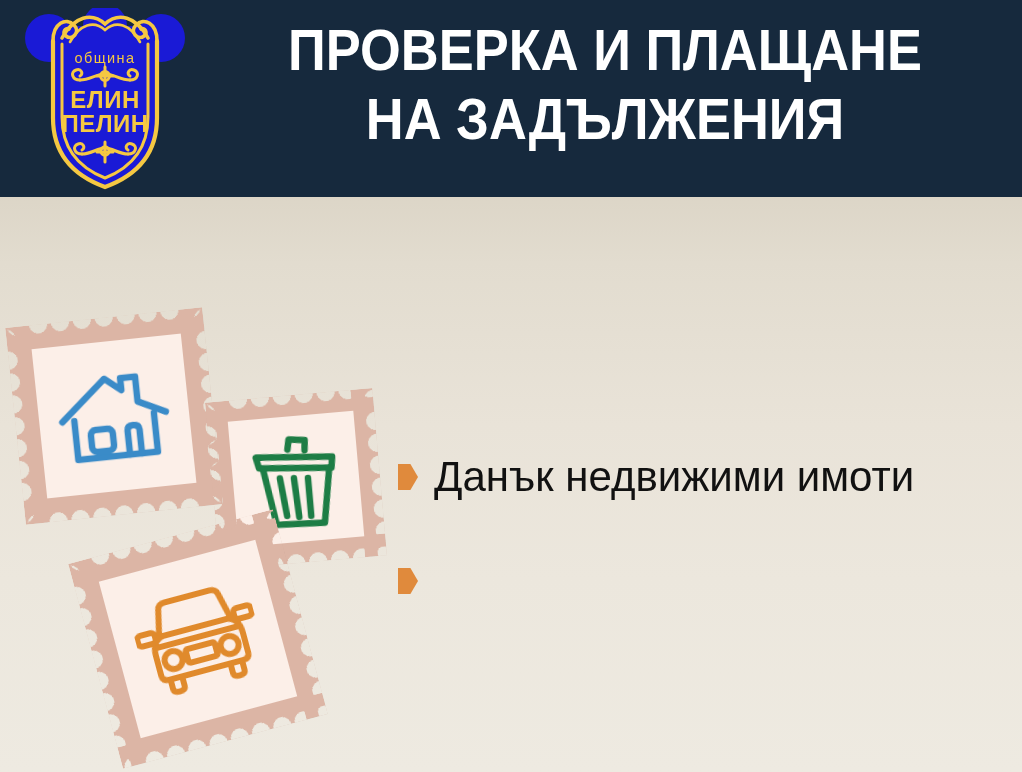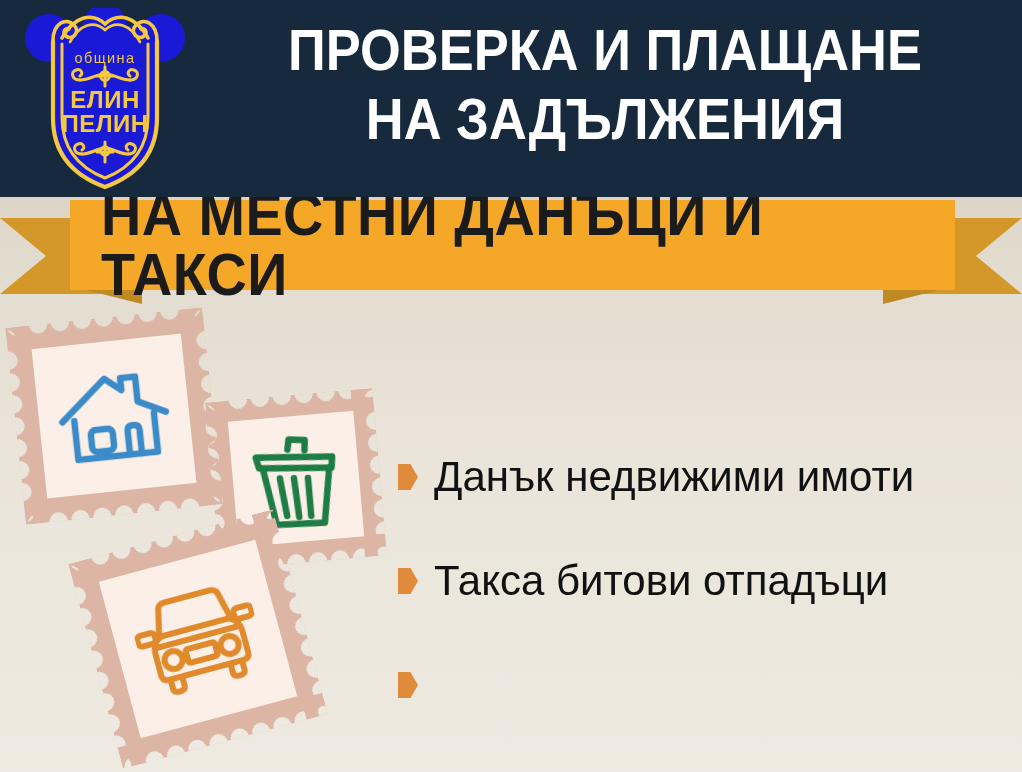--- a/index.html
+++ b/index.html
@@ -249,29 +249,20 @@
         <path d="M60 146 C52 146 50 138 56 136 C61 134 64 140 60 142"></path>
         <path d="M106 146 C114 146 116 138 110 136 C105 134 102 140 106 142"></path>
         <path d="M60 146 C70 146 75 140 83 140 C91 140 96 146 106 146"></path>
         <path d="M83 134 L83 154"></path>
         <path d="M75 144 L91 144"></path>
         <circle cx="83" cy="143" r="4.2"></circle>
       </g>
     </svg>
   </div>
 
-  <div class="ribbon">
-    <div class="ribbon-tail left"></div>
-    <div class="ribbon-tail right"></div>
-    <div class="ribbon-fold left"></div>
-    <div class="ribbon-fold right"></div>
-    <div class="ribbon-main">
-      <span class="ribbon-text">НА МЕСТНИ ДАНЪЦИ И ТАКСИ</span>
-    </div>
-  </div>
 
   <div class="stamp scallop" id="stamp-house">
     <div class="inner"></div>
     <div class="icon-wrap">
       <svg width="116" height="104" viewBox="0 0 116 104" fill="none" stroke="#3a8bc8" stroke-width="6.5" stroke-linecap="round" stroke-linejoin="round">
 
         <path d="M6 53 L52 14 L68 27 L68 15 L83 15 L83 40 L110 53"></path>
 
         <path d="M18 53 L18 92 L98 92 L98 53"></path>
 
@@ -325,24 +316,20 @@
     </div>
   </div>
 
   <div class="bullets">
 
     <div class="bullet-row">
       <span class="bullet-marker"></span>
       <span class="bullet-label">Данък недвижими имоти</span>
     </div>
 
+
     <div class="bullet-row">
       <span class="bullet-marker"></span>
-      <span class="bullet-label">Такса битови отпадъци</span>
-    </div>
-
-    <div class="bullet-row">
-      <span class="bullet-marker"></span>
     </div>
 
   </div>
 
 </div>
 
 </body></html>

